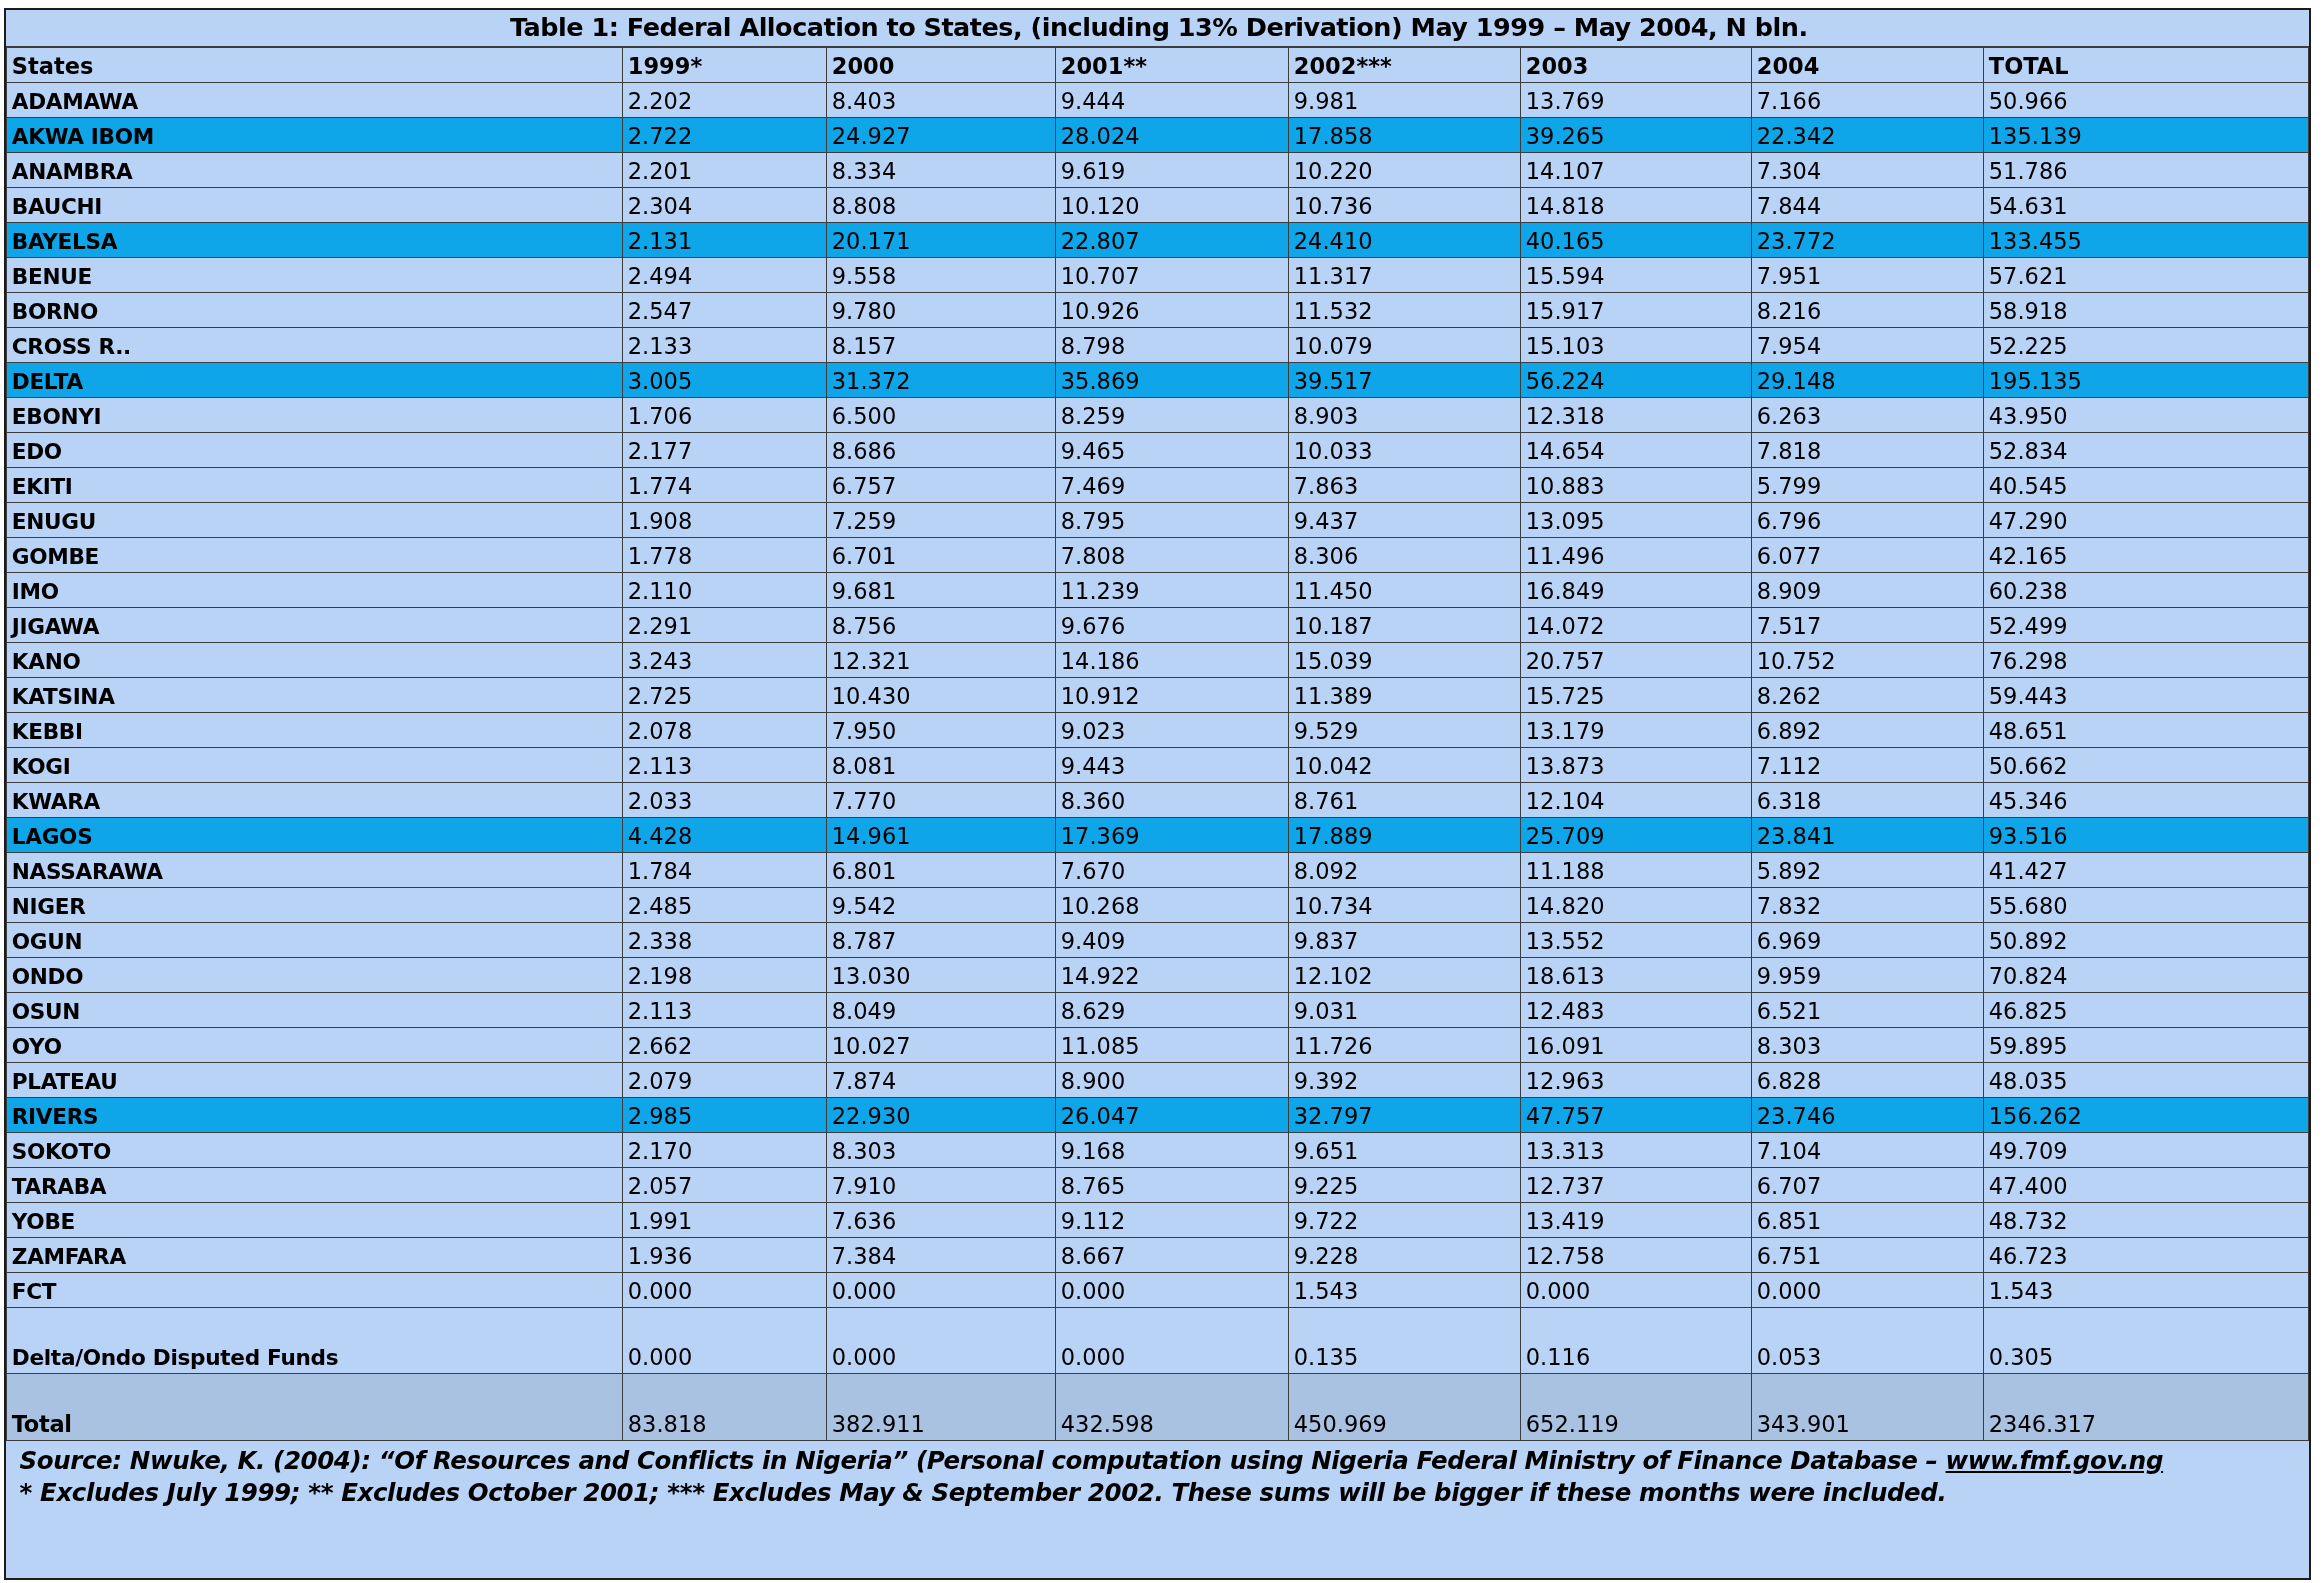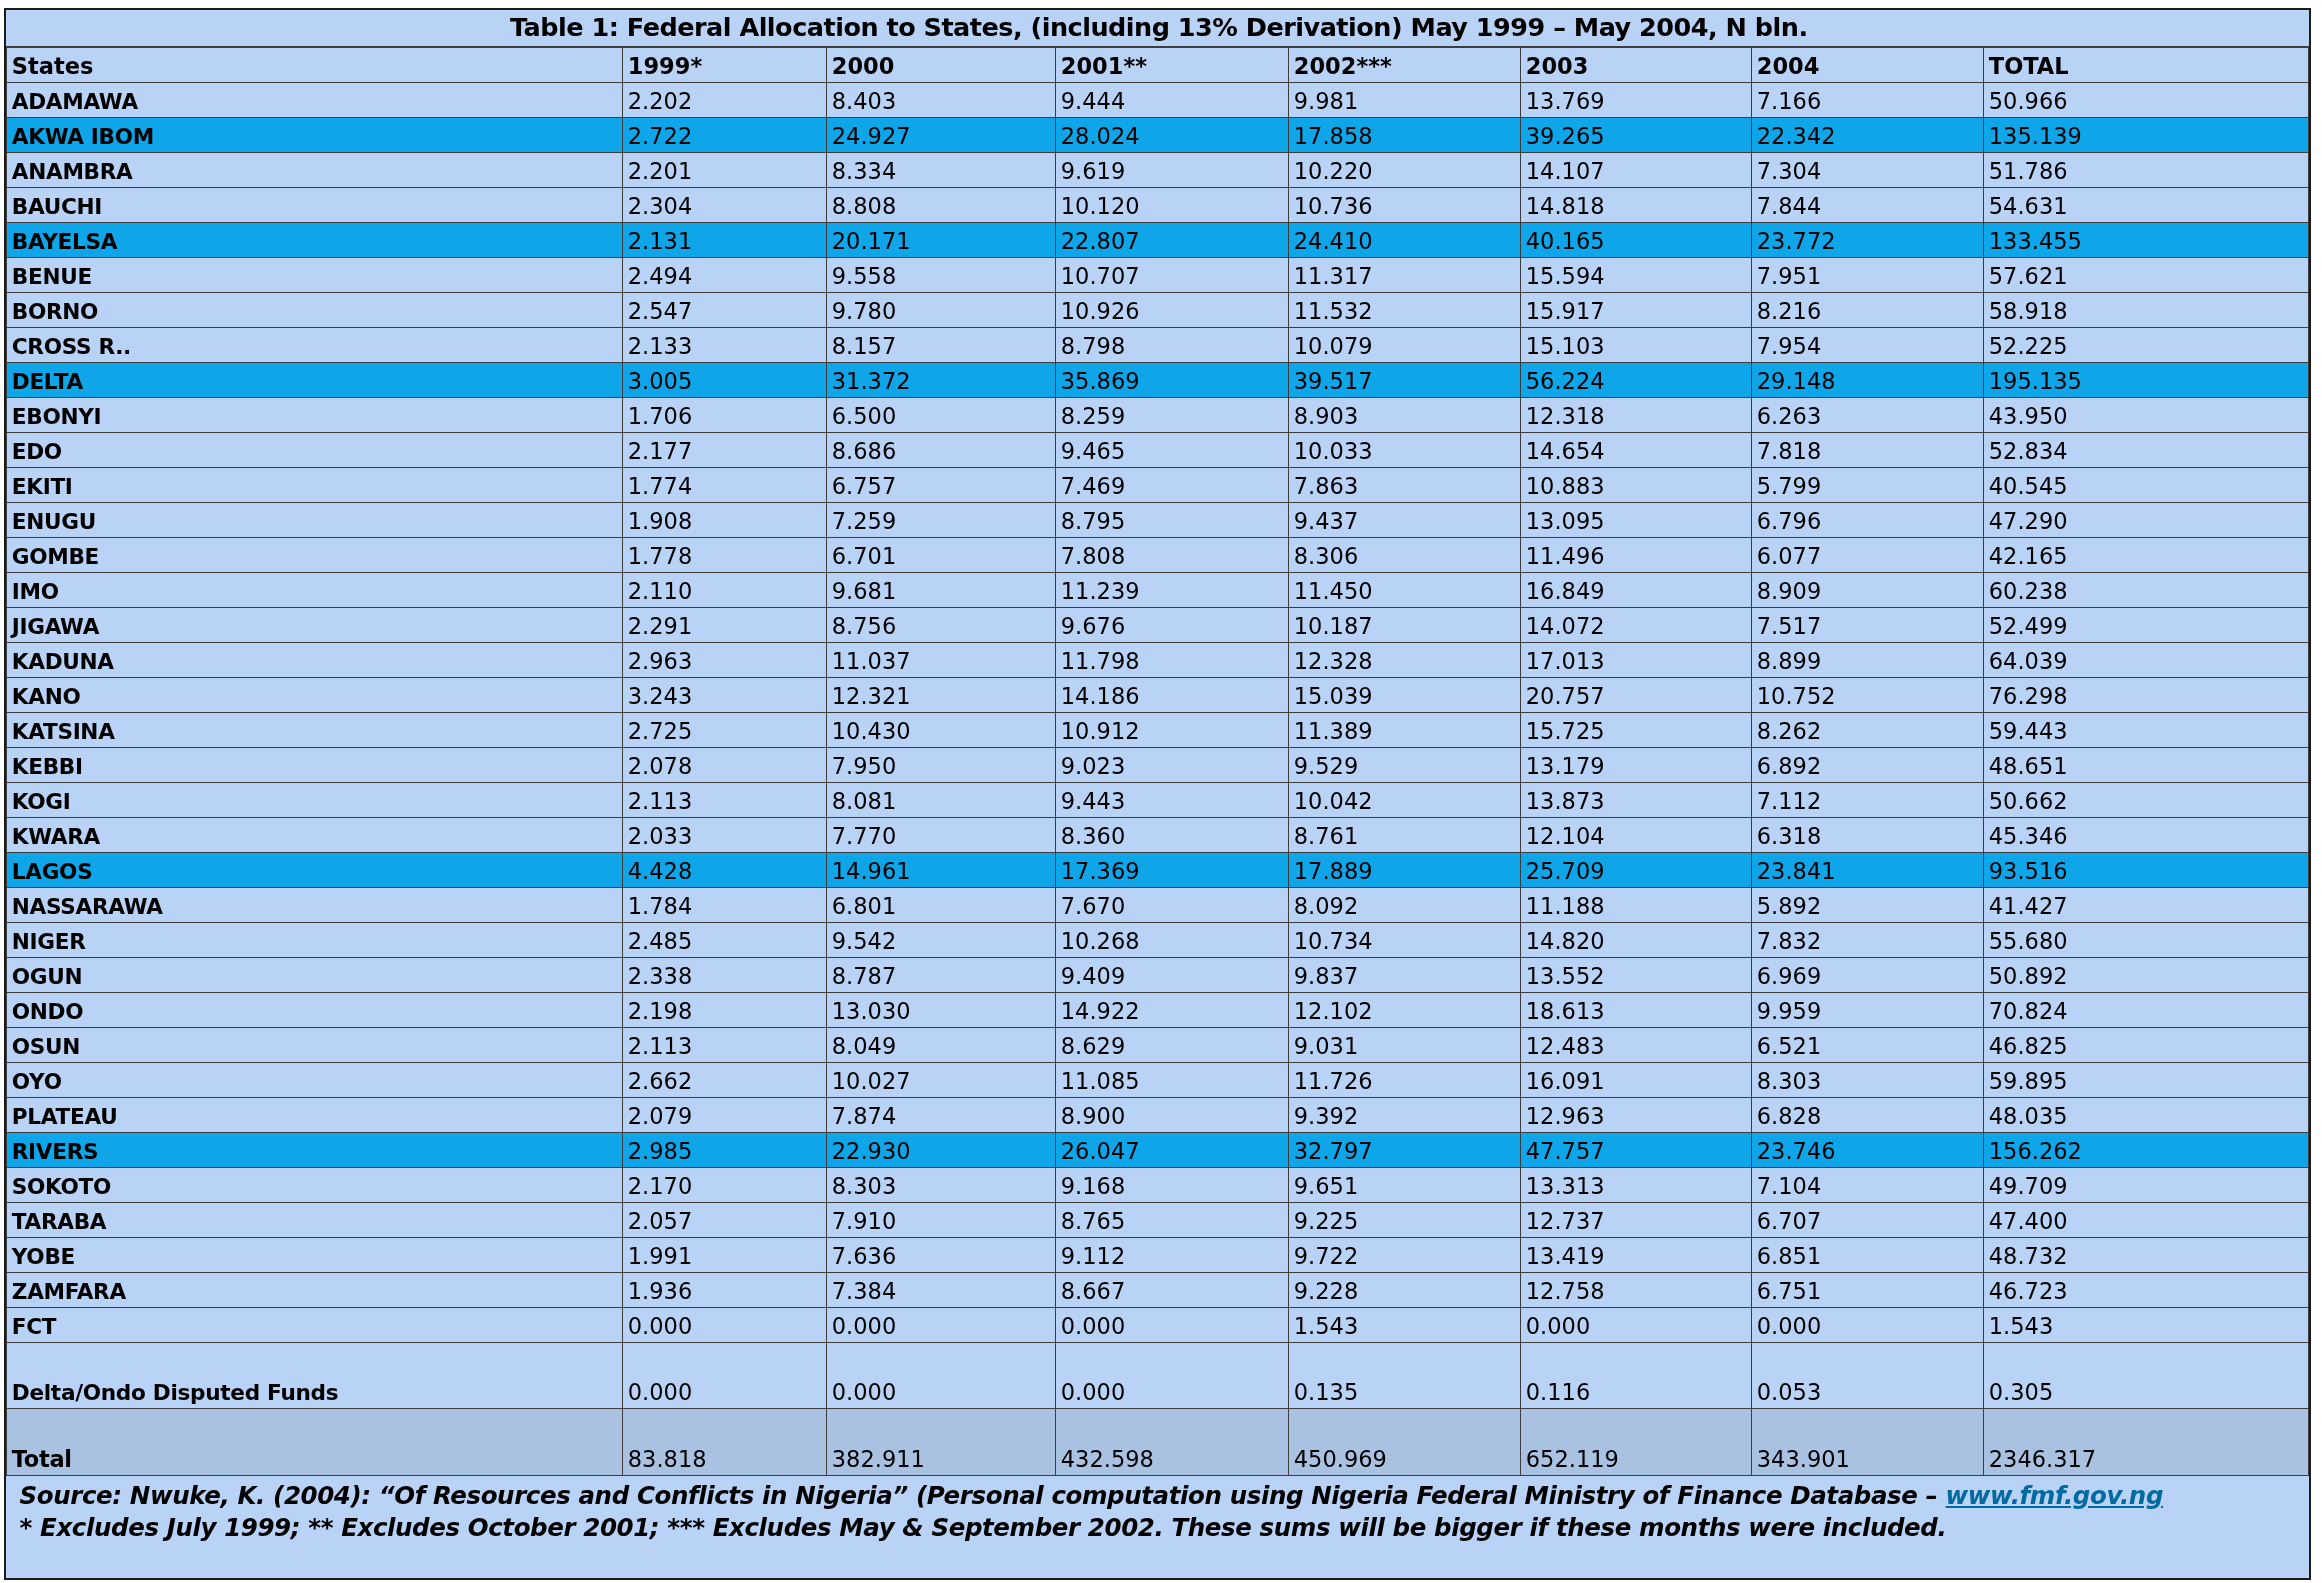--- a/index.html
+++ b/index.html
@@ -34,21 +34,21 @@
   tr.hl td{background:#0ea5e9;}
   tr.tall td{height:66px;}
   tr.total-row td{background:#a9c2e2;height:67px;}
   tr.total-row td.state{font-size:22.5px;}
   .footer{
     padding:3.9px 0 0 13.7px;font-size:24.5px;font-weight:bold;font-style:italic;
     color:#000;line-height:32px;white-space:nowrap;overflow:hidden;
     letter-spacing:-0.4px;
   }
   .footer a{
-    color:#0369a1;text-decoration:underline;cursor:pointer;margin-top:17px;
+    color:#000000;text-decoration:underline;cursor:pointer;margin-top:17px;
   }
 </style>
 </head>
 <body>
 
 <div class="frame">
 
   <div class="title-bar">Table 1: Federal Allocation to States, (including 13% Derivation) May 1999 – May 2004, N bln.</div>
 
   <table>
@@ -229,30 +229,20 @@
           <td class="state">JIGAWA</td>
           <td>2.291</td>
           <td>8.756</td>
           <td>9.676</td>
           <td>10.187</td>
           <td>14.072</td>
           <td>7.517</td>
           <td>52.499</td>
         </tr>
         <tr class="">
-          <td class="state">KADUNA</td>
-          <td>2.963</td>
-          <td>11.037</td>
-          <td>11.798</td>
-          <td>12.328</td>
-          <td>17.013</td>
-          <td>8.899</td>
-          <td>64.039</td>
-        </tr>
-        <tr class="">
           <td class="state">KANO</td>
           <td>3.243</td>
           <td>12.321</td>
           <td>14.186</td>
           <td>15.039</td>
           <td>20.757</td>
           <td>10.752</td>
           <td>76.298</td>
         </tr>
         <tr class="">

